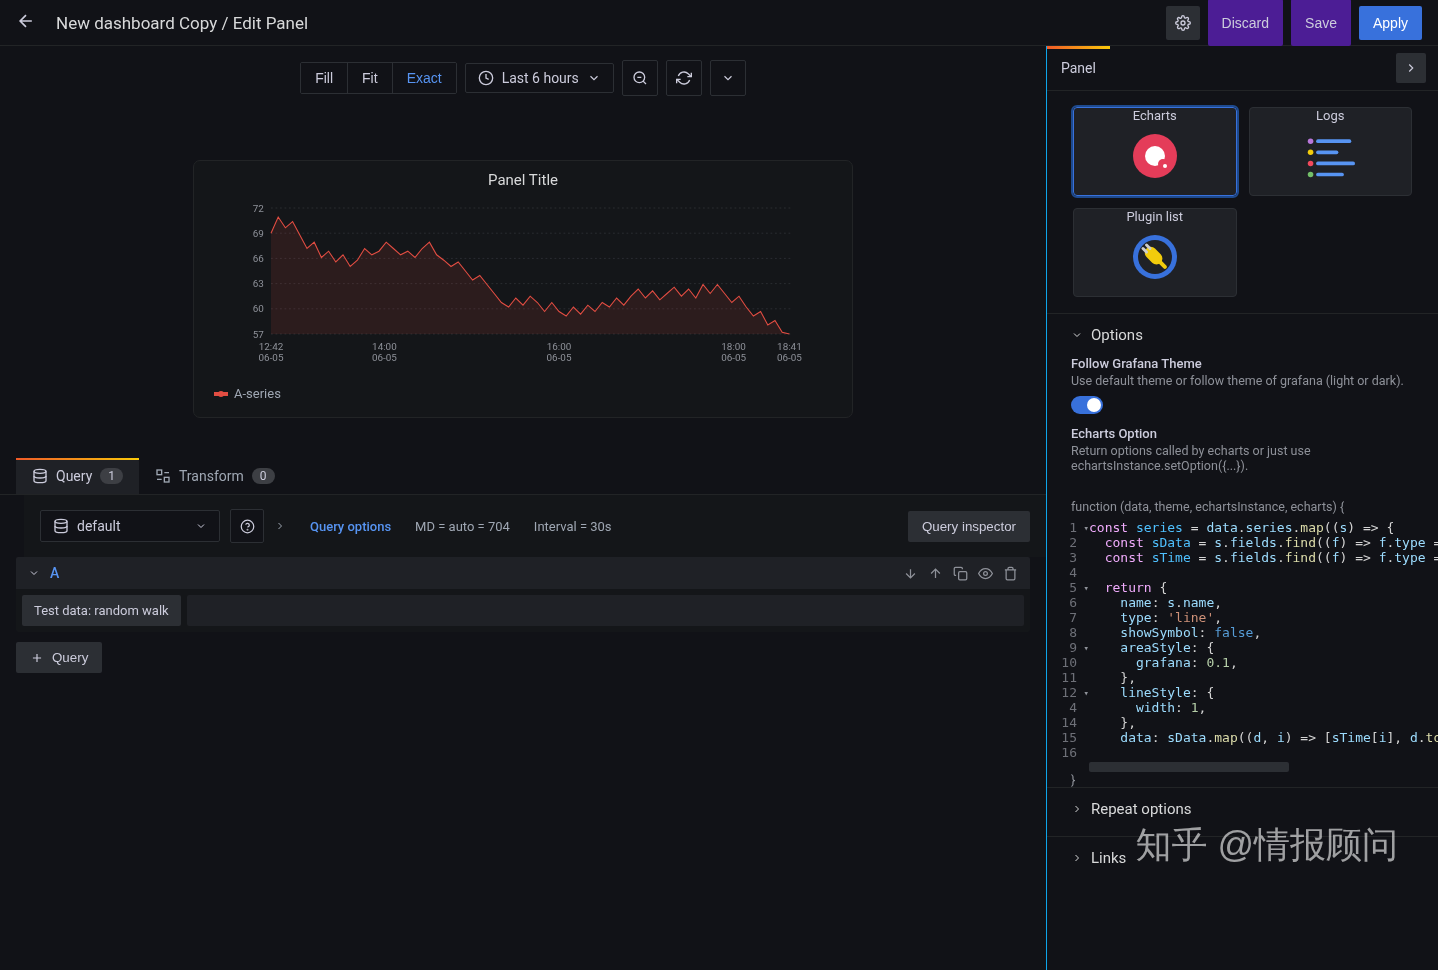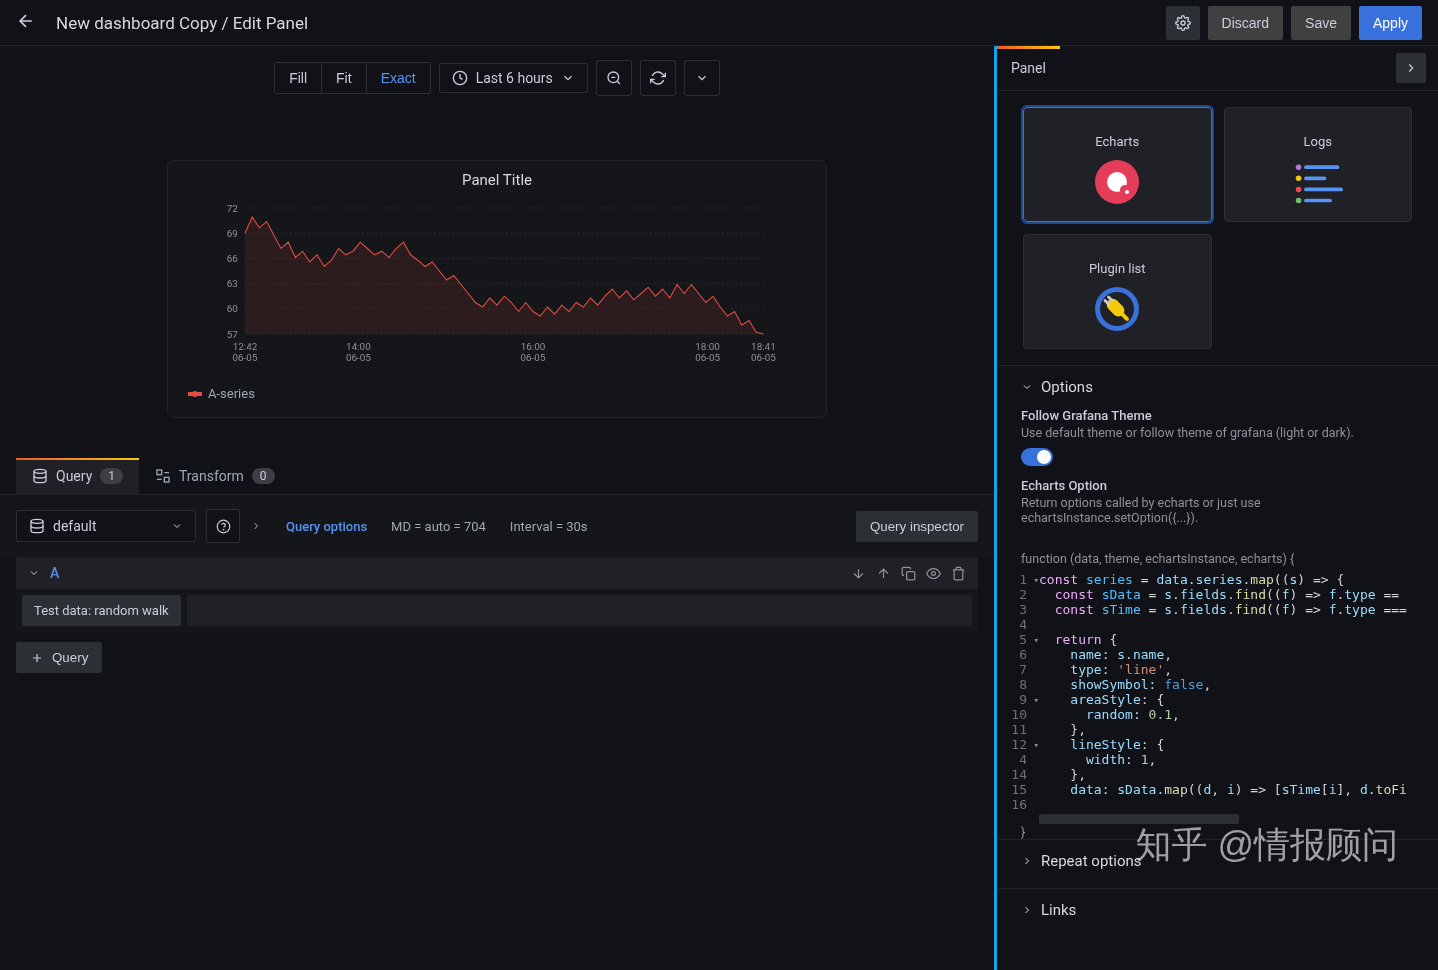--- a/index.html
+++ b/index.html
@@ -6,27 +6,27 @@
 body { background: #111217; color: #ccccdc; font-family: -apple-system, BlinkMacSystemFont, "Segoe UI", Roboto, sans-serif; font-size: 14px; width: 1438px; height: 970px; overflow: hidden; }
 
 
 .header { display: flex; align-items: center; justify-content: space-between; height: 46px; padding: 0 16px; background: #111217; border-bottom: 1px solid #222426; }
 .header-left { display: flex; align-items: center; gap: 20px; }
 .back-icon { cursor: pointer; color: #ccccdc; }
 .breadcrumb { font-size: 17px; color: #d8d9da; font-weight: 400; }
 .header-right { display: flex; align-items: center; gap: 8px; }
 .btn { padding: 6px 14px; border-radius: 2px; border: none; cursor: pointer; font-size: 14px; font-weight: 500; display: flex; align-items: center; justify-content: center; }
 .btn-icon { background: #2c2f34; color: #ccccdc; width: 34px; height: 34px; padding: 0; }
-.btn-secondary { background: #404040; color: #ccccdc; height: 34px; }
+.btn-secondary { background: #4c1d95; color: #ccccdc; height: 47px; }
 .btn-primary { background: #3871dc; color: #fff; height: 34px; }
 
 
 .main { display: flex; height: calc(100% - 46px); }
 .left-pane { flex: 1; display: flex; flex-direction: column; background: #111217; min-width: 0; }
-.right-pane { width: 444px; background: #111217; border-left: 3px solid #0ea5e9; display: flex; flex-direction: column; overflow: hidden; }
+.right-pane { width: 392px; background: #111217; border-left: 1px solid #0ea5e9; display: flex; flex-direction: column; overflow: hidden; }
 
 
 .toolbar { display: flex; align-items: center; justify-content: center; gap: 8px; padding: 14px 0; }
 .btn-group { display: flex; border: 1px solid #2c2f34; border-radius: 2px; overflow: hidden; }
 .btn-group button { background: #111217; color: #ccccdc; border: none; padding: 7px 14px; cursor: pointer; font-size: 14px; border-right: 1px solid #2c2f34; }
 .btn-group button:last-child { border-right: none; }
 .btn-group button.active { color: #5794f2; }
 .time-picker { display: flex; align-items: center; gap: 8px; background: #111217; border: 1px solid #2c2f34; border-radius: 2px; padding: 6px 12px; cursor: pointer; }
 .tool-btn { background: #111217; border: 1px solid #2c2f34; border-radius: 2px; width: 36px; height: 36px; display: flex; align-items: center; justify-content: center; cursor: pointer; color: #ccccdc; }
 
@@ -41,21 +41,21 @@
 .legend-marker::after { content: ''; position: absolute; left: 50%; top: 50%; transform: translate(-50%, -50%); width: 6px; height: 6px; border-radius: 50%; background: #e24d42; }
 
 
 .query-section { background: #111217; }
 .tabs-row { display: flex; border-bottom: 1px solid #222426; padding: 0 16px; }
 .tab { display: flex; align-items: center; gap: 8px; padding: 10px 16px; cursor: pointer; color: #9fa7b3; position: relative; border-radius: 4px 4px 0 0; }
 .tab.active { background: #1f2126; color: #ccccdc; }
 .tab.active::before { content: ''; position: absolute; top: 0; left: 0; right: 0; height: 2px; background: linear-gradient(90deg, #f05a28, #fbca0a); }
 .badge { background: #3d3f44; color: #ccccdc; border-radius: 10px; padding: 1px 8px; font-size: 12px; }
 
-.datasource-row { display: flex; align-items: center; gap: 10px; padding: 14px 16px; background: #141619; }
+.datasource-row { display: flex; align-items: center; gap: 10px; padding: 14px 16px; background: #141619; margin-left: 24px; }
 .datasource-select { display: flex; align-items: center; gap: 8px; background: #111217; border: 1px solid #2c2f34; border-radius: 2px; padding: 7px 12px; width: 180px; cursor: pointer; justify-content: space-between; }
 .ds-left { display: flex; align-items: center; gap: 8px; }
 .help-btn { width: 34px; height: 34px; background: #111217; border: 1px solid #2c2f34; border-radius: 2px; display: flex; align-items: center; justify-content: center; cursor: pointer; color: #ccccdc; }
 .query-options { display: flex; align-items: center; gap: 24px; flex: 1; color: #9fa7b3; font-size: 13px; }
 .query-options-label { color: #5794f2; cursor: pointer; font-weight: 500; }
 .inspector-btn { background: #2c2f34; color: #ccccdc; border: none; padding: 8px 14px; border-radius: 2px; cursor: pointer; font-weight: 500; }
 
 .query-row { margin: 0 16px 10px; }
 .query-header { display: flex; align-items: center; justify-content: space-between; background: #1f2126; padding: 8px 12px; border-radius: 2px 2px 0 0; }
 .query-header-left { display: flex; align-items: center; gap: 10px; }
@@ -69,21 +69,21 @@
 .add-query-btn { margin: 10px 16px; background: #2c2f34; color: #ccccdc; border: none; padding: 8px 14px; border-radius: 2px; cursor: pointer; display: flex; align-items: center; gap: 8px; font-weight: 500; }
 
 
 .panel-tab-row { display: flex; align-items: center; justify-content: space-between; border-bottom: 1px solid #222426; padding: 0 12px 0 0; }
 .panel-tabs { display: flex; }
 .panel-tab { padding: 14px 14px; cursor: pointer; color: #ccccdc; position: relative; }
 .panel-tab.active::before { content: ''; position: absolute; top: 0; left: 0; right: 0; height: 3px; background: linear-gradient(90deg, #f05a28, #fbca0a); }
 .panel-tab-expand { width: 30px; height: 30px; background: #2c2f34; border-radius: 2px; display: flex; align-items: center; justify-content: center; cursor: pointer; color: #ccccdc; }
 
 .viz-grid { display: grid; grid-template-columns: 1fr 1fr; gap: 12px; padding: 16px 26px; }
-.viz-card { background: #1f2126; border: 1px solid #2c2f34; border-radius: 4px; padding: 26px 10px 14px; display: flex; flex-direction: column; align-items: center; gap: 8px; cursor: pointer; }
+.viz-card { background: #1f2126; border: 1px solid #2c2f34; border-radius: 4px; padding: 0 10px 14px; display: flex; flex-direction: column; align-items: center; gap: 8px; cursor: pointer; }
 .viz-card.selected { border: 1px solid #3871dc; outline: 2px solid #1e4a8e; outline-offset: 0; }
 .viz-icon { width: 50px; height: 50px; display: flex; align-items: center; justify-content: center; }
 .viz-name { font-size: 13px; color: #ccccdc; }
 
 .option-section { border-top: 1px solid #222426; padding: 12px 24px 18px; }
 .section-header { display: flex; align-items: center; gap: 8px; cursor: pointer; font-size: 15px; color: #d8d9da; }
 .option-item { margin-top: 12px; }
 .option-label { font-size: 13px; color: #ccccdc; font-weight: 500; }
 .option-desc { font-size: 12.5px; color: #8e9199; margin-top: 2px; }
 .toggle { width: 32px; height: 18px; background: #3871dc; border-radius: 9px; position: relative; margin-top: 8px; cursor: pointer; }
@@ -395,21 +395,21 @@
     <div class="code-editor">
       <div class="code-line"><div class="gutter"><span>1</span><span class="fold">▾</span></div><div class="code-content"><span class="kw">const</span> <span class="vname">series</span> <span class="op">=</span> <span class="var">data</span><span class="op">.</span><span class="prop">series</span><span class="op">.</span><span class="fn">map</span><span class="op">((</span><span class="var">s</span><span class="op">) =&gt; {</span></div></div>
       <div class="code-line"><div class="gutter">2</div><div class="code-content">  <span class="kw">const</span> <span class="vname">sData</span> <span class="op">=</span> <span class="var">s</span><span class="op">.</span><span class="prop">fields</span><span class="op">.</span><span class="fn">find</span><span class="op">((</span><span class="var">f</span><span class="op">) =&gt;</span> <span class="var">f</span><span class="op">.</span><span class="prop">type</span> <span class="op">==</span></div></div>
       <div class="code-line"><div class="gutter">3</div><div class="code-content">  <span class="kw">const</span> <span class="vname">sTime</span> <span class="op">=</span> <span class="var">s</span><span class="op">.</span><span class="prop">fields</span><span class="op">.</span><span class="fn">find</span><span class="op">((</span><span class="var">f</span><span class="op">) =&gt;</span> <span class="var">f</span><span class="op">.</span><span class="prop">type</span> <span class="op">===</span></div></div>
       <div class="code-line"><div class="gutter">4</div><div class="code-content"> </div></div>
       <div class="code-line"><div class="gutter"><span>5</span><span class="fold">▾</span></div><div class="code-content">  <span class="kw">return</span> <span class="op">{</span></div></div>
       <div class="code-line"><div class="gutter">6</div><div class="code-content">    <span class="prop">name</span><span class="op">:</span> <span class="var">s</span><span class="op">.</span><span class="prop">name</span><span class="op">,</span></div></div>
       <div class="code-line"><div class="gutter">7</div><div class="code-content">    <span class="prop">type</span><span class="op">:</span> <span class="str">'line'</span><span class="op">,</span></div></div>
       <div class="code-line"><div class="gutter">8</div><div class="code-content">    <span class="prop">showSymbol</span><span class="op">:</span> <span class="bool">false</span><span class="op">,</span></div></div>
       <div class="code-line"><div class="gutter"><span>9</span><span class="fold">▾</span></div><div class="code-content">    <span class="prop">areaStyle</span><span class="op">: {</span></div></div>
-      <div class="code-line"><div class="gutter">10</div><div class="code-content">      <span class="prop">random</span><span class="op">:</span> <span class="num">0.1</span><span class="op">,</span></div></div>
+      <div class="code-line"><div class="gutter">10</div><div class="code-content">      <span class="prop">grafana</span><span class="op">:</span> <span class="num">0.1</span><span class="op">,</span></div></div>
       <div class="code-line"><div class="gutter">11</div><div class="code-content">    <span class="op">},</span></div></div>
       <div class="code-line"><div class="gutter"><span>12</span><span class="fold">▾</span></div><div class="code-content">    <span class="prop">lineStyle</span><span class="op">: {</span></div></div>
       <div class="code-line"><div class="gutter">4</div><div class="code-content">      <span class="prop">width</span><span class="op">:</span> <span class="num">1</span><span class="op">,</span></div></div>
       <div class="code-line"><div class="gutter">14</div><div class="code-content">    <span class="op">},</span></div></div>
       <div class="code-line"><div class="gutter">15</div><div class="code-content">    <span class="prop">data</span><span class="op">:</span> <span class="var">sData</span><span class="op">.</span><span class="fn">map</span><span class="op">((</span><span class="var">d</span><span class="op">,</span> <span class="var">i</span><span class="op">) =&gt; [</span><span class="var">sTime</span><span class="op">[</span><span class="var">i</span><span class="op">],</span> <span class="var">d</span><span class="op">.</span><span class="fn">toFi</span></div></div>
       <div class="code-line"><div class="gutter">16</div><div class="code-content"> </div></div>
       <div class="code-scrollbar"></div>
     </div>
     <div class="closing-brace">}</div>
 

